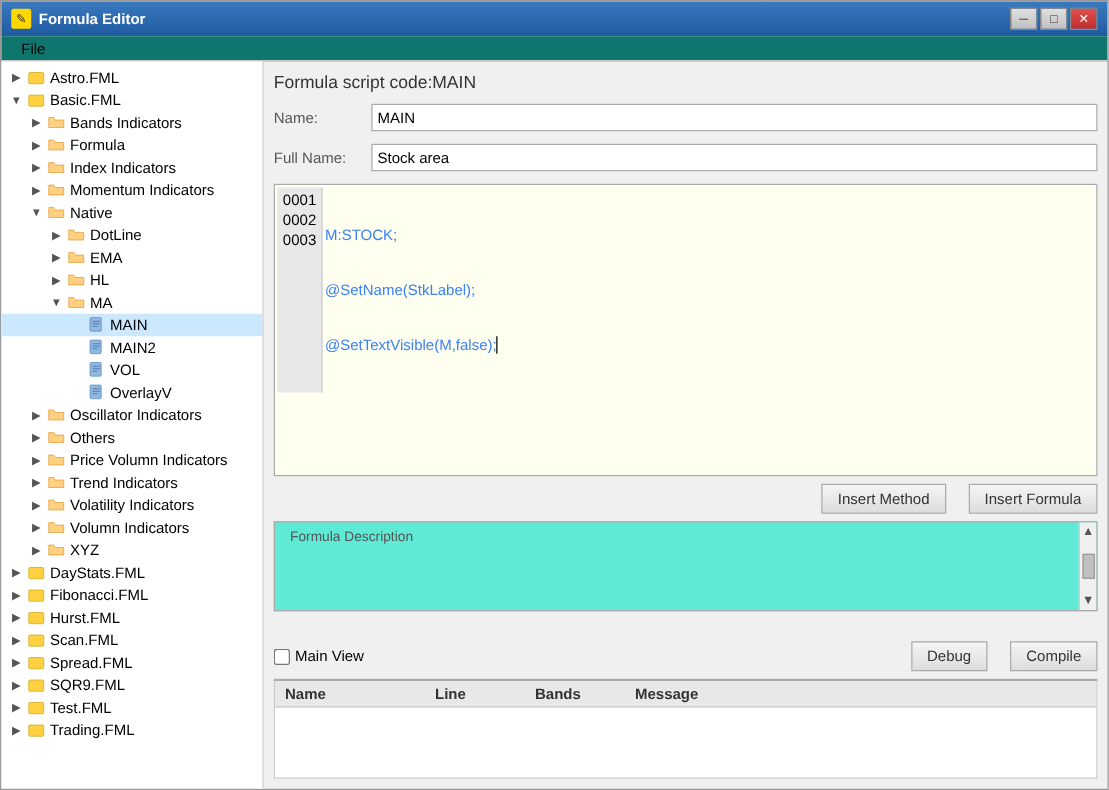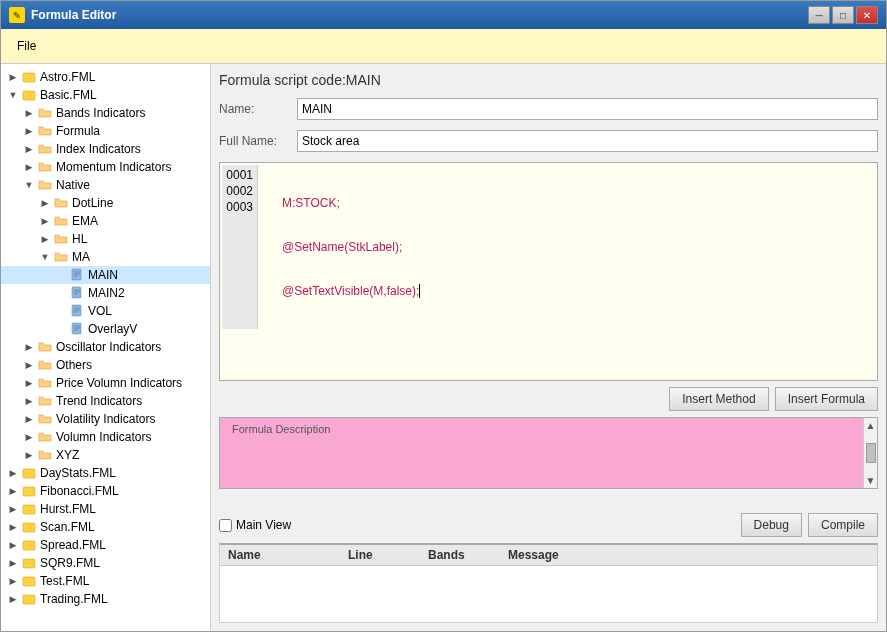--- a/index.html
+++ b/index.html
@@ -62,24 +62,24 @@
       justify-content: center;
       font-size: 10px;
       color: #333;
     }
     .title-btn.close-btn {
       background: linear-gradient(to bottom, #e05050, #c03030);
       color: white;
     }
 
     .menu-bar {
-      background: #fef9c3;
+      background: #0f766e;
       border-bottom: 1px solid #ccc;
       padding: 2px 8px;
-      height: 35px;
+      height: 20px;
       display: flex;
       align-items: center;
       flex-shrink: 0;
     }
     .menu-item {
       padding: 2px 8px;
       cursor: pointer;
       font-size: 12px;
     }
 
@@ -191,51 +191,51 @@
       background: #e8e8e8;
       color: #000000;
       padding: 2px 4px;
       border-right: 1px solid #ccc;
       text-align: right;
       user-select: none;
       min-width: 36px;
     }
     .line-num { height: 16px; line-height: 16px; }
     .code-content {
-      padding: 2px 24px;
+      padding: 2px 2px;
       flex: 1;
-      color: #be185d;
+      color: #3b82f6;
       white-space: pre;
     }
     .code-line { height: 16px; line-height: 16px; }
     .code-cursor {
       border-left: 1px solid #000;
       animation: blink 1s step-end infinite;
     }
     @keyframes blink { 50% { border-color: transparent; } }
 
     .btn-row {
       display: flex;
       justify-content: flex-end;
-      gap: 6px;
+      gap: 18px;
     }
 
     .btn {
       height: 24px;
       padding: 0 12px;
       background: linear-gradient(to bottom, #f5f5f5, #ddd);
       border: 1px solid #aaa;
       cursor: pointer;
       font-size: 12px;
       color: #333;
     }
 
     .description-section {
       border: 1px solid #aaa;
-      background: #f9a8d4;
+      background: #5eead4;
     }
     .description-title {
       color: #555;
       padding: 2px 6px;
       font-size: 11px;
     }
 
     .bottom-row {
       display: flex;
       align-items: center;

